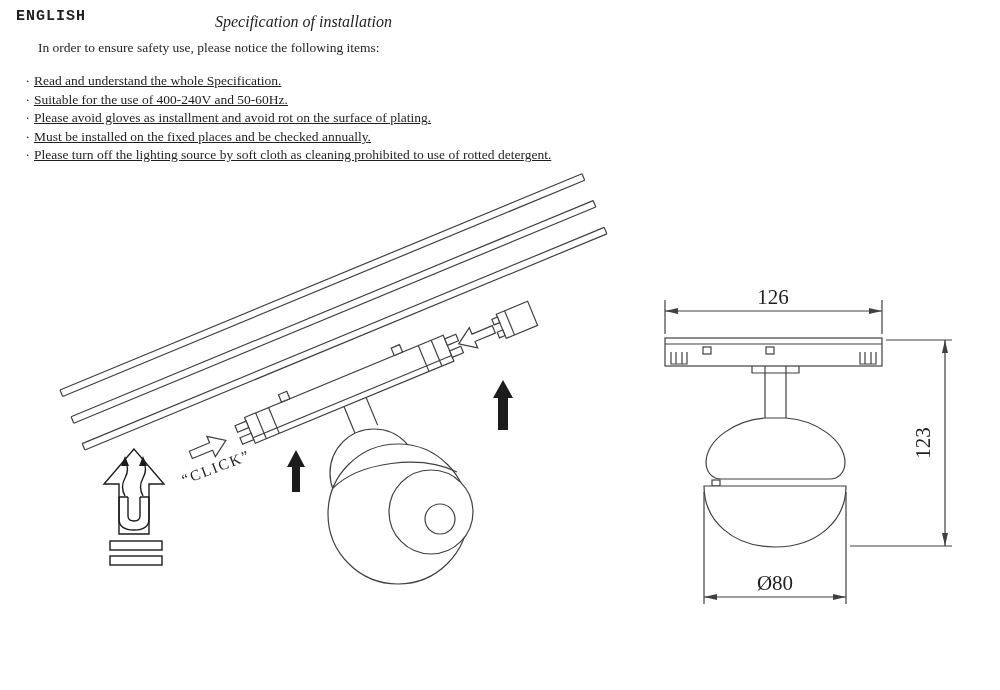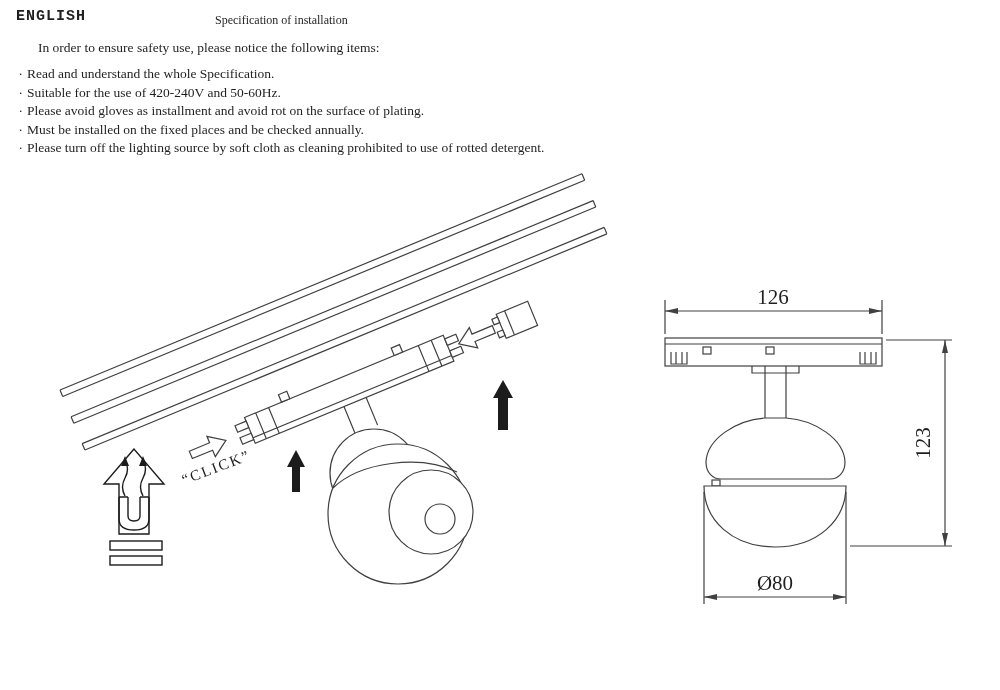--- a/index.html
+++ b/index.html
@@ -7,28 +7,29 @@
     position:relative;width:1000px;height:690px;background:#ffffff;overflow:hidden;
     font-family:"Liberation Serif",serif;color:#1f1f1f;padding-left:18px;
   }
   .lang{
     position:absolute;left:16px;top:8px;
     font-family:"Liberation Mono",monospace;font-weight:bold;
     font-size:15px;letter-spacing:1px;
   }
   .title{
     position:absolute;left:215px;top:13px;
-    font-size:12px;
+    font-size:16px;
+    font-style:italic;
   }
   .safety{
     position:absolute;left:10px;top:39px;width:720px;
     font-size:13.5px;line-height:18.4px;
   }
   .safety .intro{margin-left:28px;}
-  .safety ul{list-style:none;margin:8px;padding:0 0 0 9px;}
+  .safety ul{list-style:none;margin:15px;padding:0 0 0 9px;text-decoration:underline;}
   .safety li{position:relative;}
   .safety li::before{content:".";position:absolute;left:-8px;top:-3px;}
   .drawings{position:absolute;left:0;top:0;}
   .footer{
     position:absolute;left:0;top:640px;width:100%;text-align:center;
     font-family:"Liberation Sans",sans-serif;font-size:17.5px;color:#111;
   }
   svg text{font-family:"Liberation Serif",serif;fill:#1f1f1f;}
   .dim-text{font-size:21px;}
   .click-text{font-size:15px;letter-spacing:2px;}
@@ -38,21 +39,21 @@
 
 <div class="page">
 
   <div class="lang">ENGLISH</div>
   <div class="title">Specification of installation</div>
 
   <div class="safety">
     <div class="intro">In order to ensure safety use, please notice the following items:</div>
     <ul>
       <li>Read and understand the whole Specification.</li>
-      <li>Suitable for the use of 420-240V and 50-60Hz.</li>
+      <li>Suitable for the use of 400-240V and 50-60Hz.</li>
       <li>Please avoid gloves as installment and avoid rot on the surface of plating.</li>
       <li>Must be installed on the fixed places and be checked annually.</li>
       <li>Please turn off the lighting source by soft cloth as cleaning prohibited to use of rotted detergent.</li>
     </ul>
   </div>
 
   <svg class="drawings" width="1000" height="690" viewBox="0 0 1000 690">
 
     <g>
 

